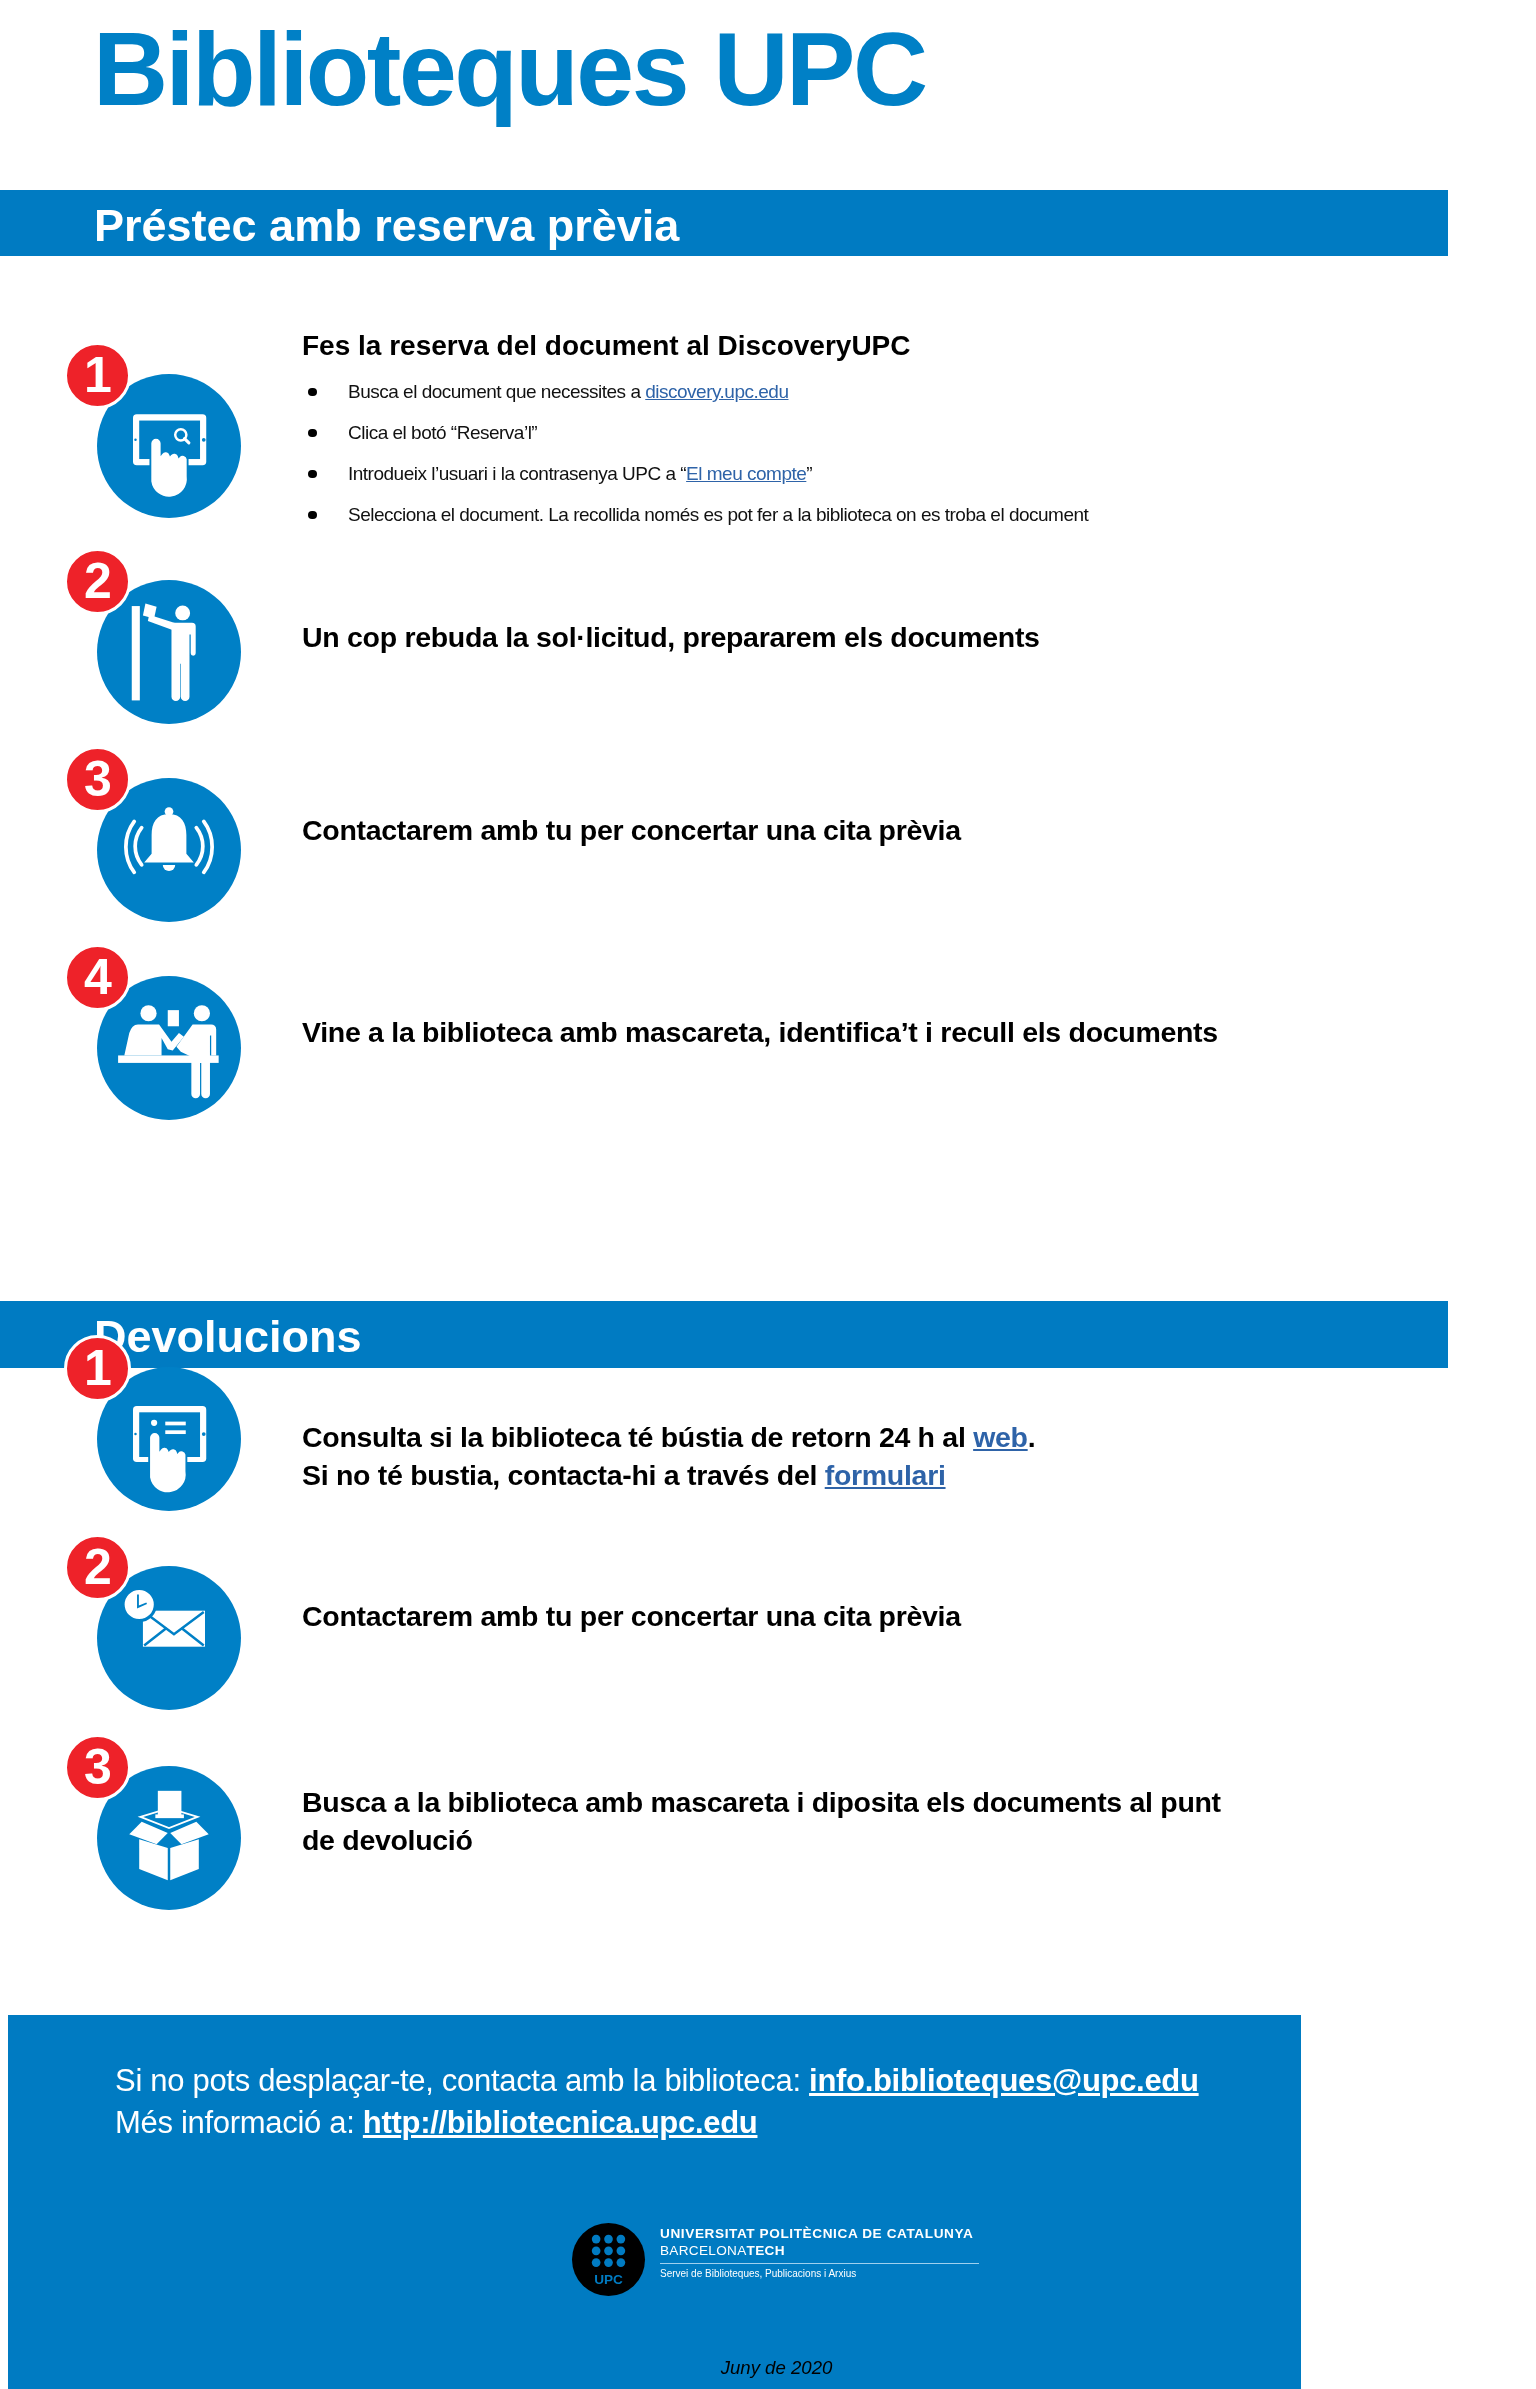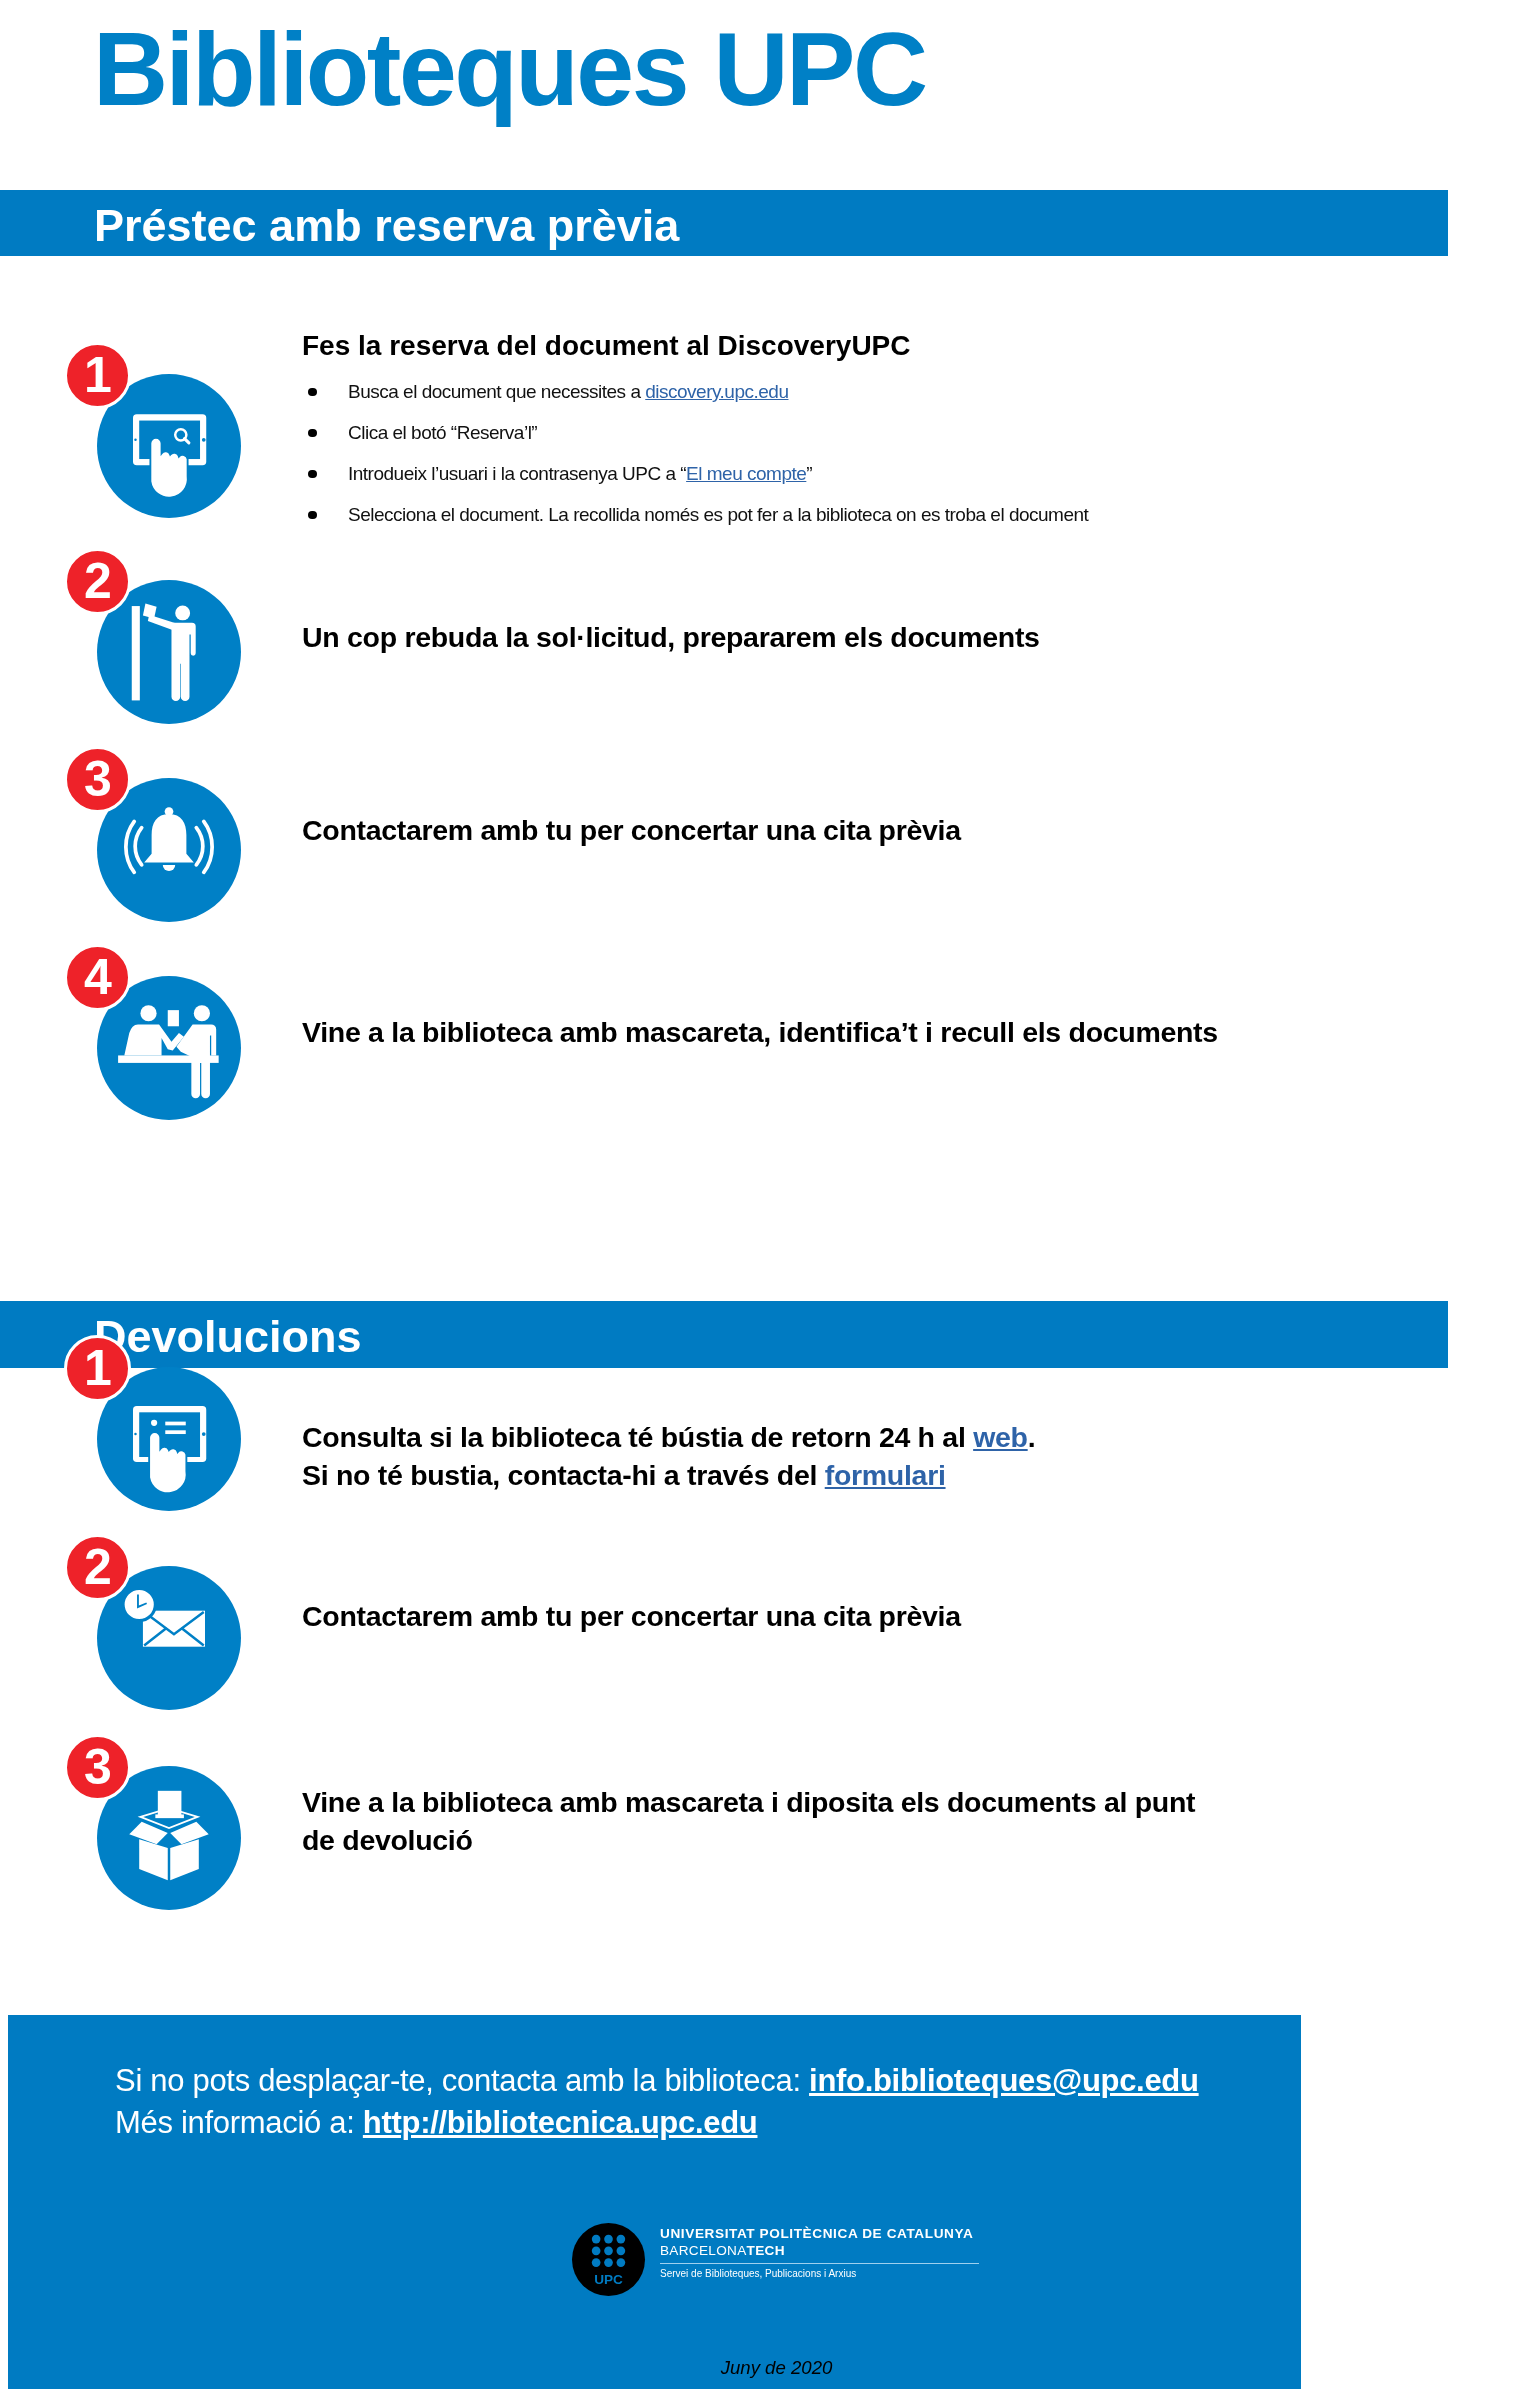--- a/index.html
+++ b/index.html
@@ -185,21 +185,21 @@
       <path d="M70 82 L116 68 L162 82 L116 100 Z" fill="none" stroke="#fff" stroke-width="3"></path>
       <path d="M52 110 L72 90 L114 108 L96 126 Z" fill="#fff"></path>
       <path d="M180 110 L160 90 L118 108 L136 126 Z" fill="#fff"></path>
       <path d="M68 118 L114 132 L114 184 L68 166 Z" fill="#fff"></path>
       <path d="M164 118 L118 132 L118 184 L164 166 Z" fill="#fff"></path>
     </svg>
   </div>
   <div class="badge">3</div>
 </div>
 <div class="abs step-text" style="left:302px; top:1783px;">
-  <div>Vine a la biblioteca amb mascareta i diposita els documents al punt</div>
+  <div>Busca a la biblioteca amb mascareta i diposita els documents al punt</div>
   <div>de devolució</div>
 </div>
 
 <div class="abs footer">
   <div class="line" style="top:47px;">
     <span>Si no pots desplaçar-te, contacta amb la biblioteca: </span><a>info.biblioteques@upc.edu</a>
   </div>
   <div class="line" style="top:89px;">
     <span>Més informació a: </span><a>http://bibliotecnica.upc.edu </a>
   </div>

